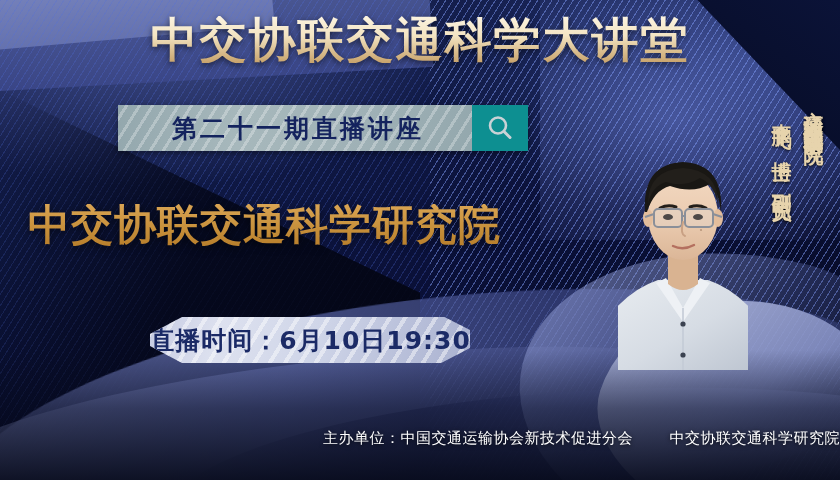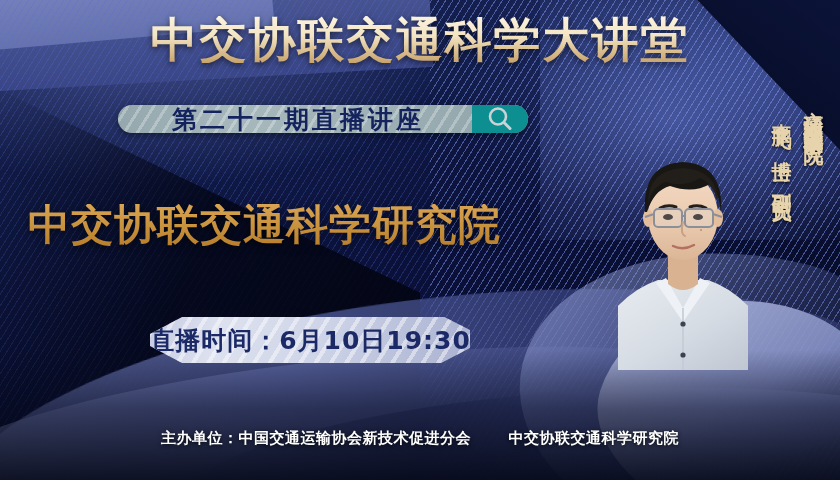--- a/index.html
+++ b/index.html
@@ -94,25 +94,24 @@
     font-size:47px;font-weight:bold;letter-spacing:2px;line-height:1;
     background:linear-gradient(180deg,#fbf3e0 0%,#f3e4c3 42%,#dcc193 72%,#c8a36c 100%);
     -webkit-background-clip:text;background-clip:text;
     -webkit-text-fill-color:transparent;color:transparent;
     filter:drop-shadow(0 2px 3px rgba(0,0,0,.6));
     white-space:nowrap;
   }
 
   
   .subbar{
-    position:absolute;left:118px;top:105px;width:410px;height:28px;
+    position:absolute;left:118px;top:105px;width:410px;height:46px;
     background:linear-gradient(100deg,#93a7ad 0%,#a7b8bc 30%,#9fb1b6 60%,#8ea3a9 100%);
     display:flex;align-items:center;overflow:hidden;
     box-shadow:0 2px 6px rgba(0,0,0,.45);
-    border-radius:20px;
   }
   .subbar .stripes{
     position:absolute;inset:0;
     background-image:repeating-linear-gradient(-58deg,
       rgba(255,255,255,.28) 0px, rgba(255,255,255,.28) 3px,
       rgba(255,255,255,0) 3px, rgba(255,255,255,0) 11px);
     pointer-events:none;
   }
   .subbar .stxt{
     position:relative;flex:1;text-align:center;
@@ -174,23 +173,23 @@
     writing-mode:vertical-rl;text-orientation:upright;
     font-family:"DejaVu Sans","Liberation Sans",sans-serif;
     font-weight:600;letter-spacing:3px;white-space:nowrap;
     text-shadow:0 1px 3px rgba(0,0,0,.75);
   }
   .v-org{ right:12px; top:95px; font-size:20px; color:#e7d4ad; }
   .v-name{ right:44px; top:108px; font-size:20px; color:#e7d4ad; }
 
   
   .footer{
-    position:absolute;left:0;right:0;bottom:32px;text-align:center;
-    font-family:"DejaVu Sans","Liberation Sans",sans-serif;
-    font-size:15px;font-weight:bold;color:#ffffff;letter-spacing:.5px;
+    position:absolute;left:0;right:0;bottom:32px;text-align:right;
+    font-family:"DejaVu Sans","Liberation Sans",sans-serif;
+    font-size:15px;font-weight:normal;color:#ffffff;letter-spacing:.5px;
     text-shadow:0 1px 4px rgba(0,0,0,.8);
     white-space:nowrap;
   }
   .footer .gap{display:inline-block;width:26px;}
 </style>
 </head>
 <body>
 
 <div id="poster">
 

